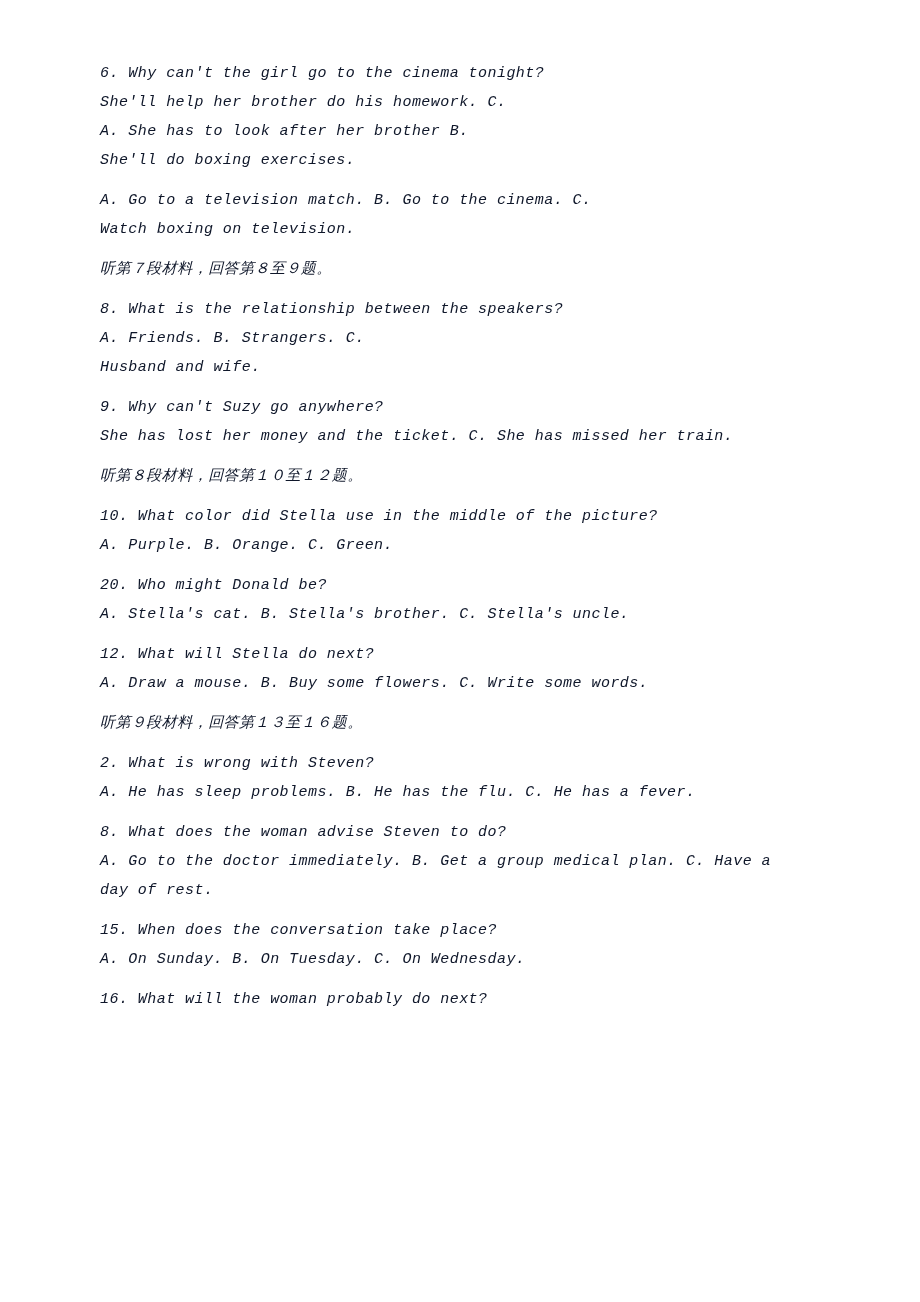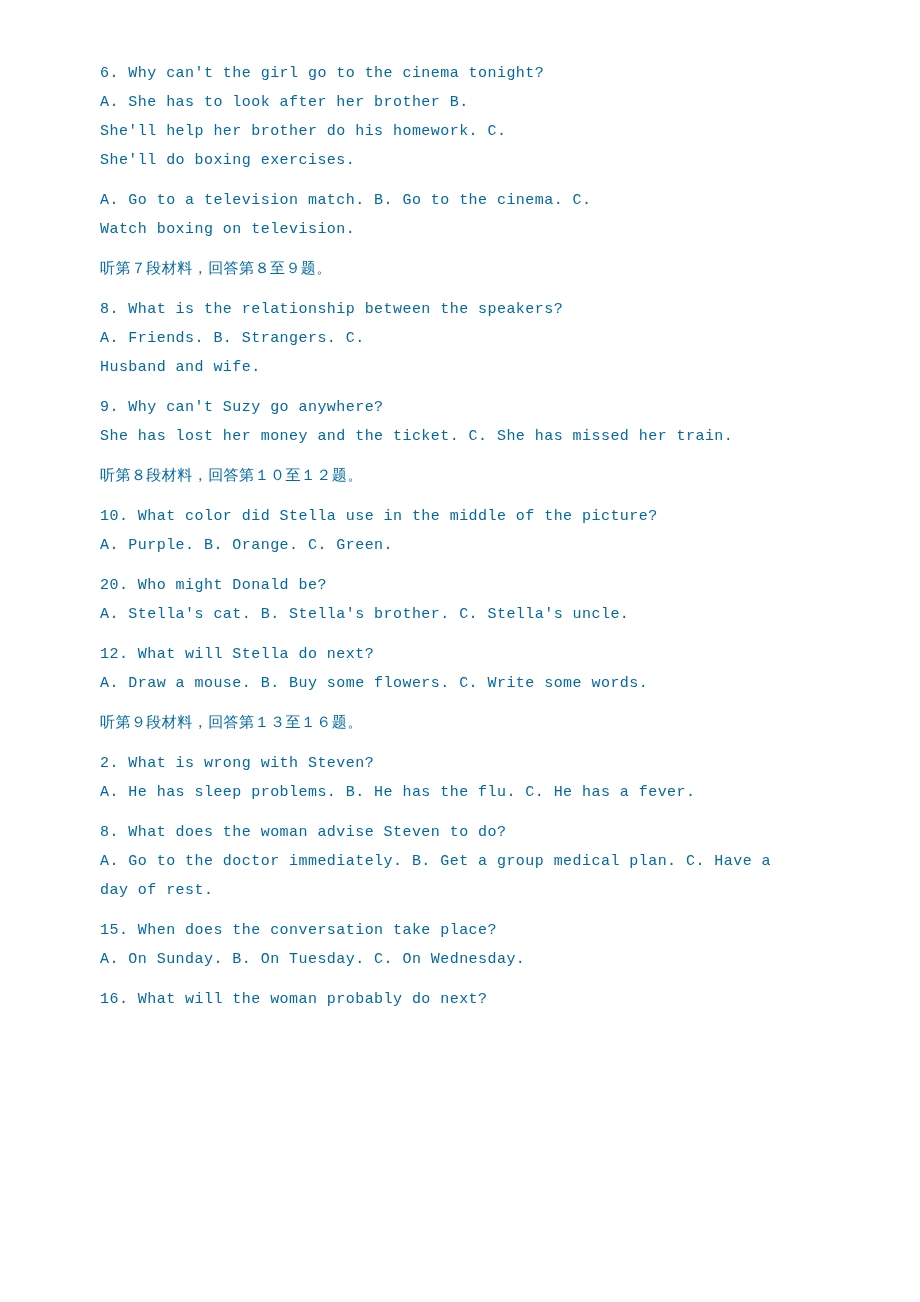--- a/index.html
+++ b/index.html
@@ -15,31 +15,32 @@
       line-height: 1.8;
       padding: 60px 80px 60px 100px;
       width: 920px;
       min-height: 1302px;
     }
     .content {
       max-width: 760px;
     }
     p {
       margin-bottom: 2px;
-      color: #0369a1;
+      color: #0f172a;
       letter-spacing: 0.03em;
+      font-style: italic;
     }
   </style>
 </head>
 <body>
 
 <div class="content">
 <p>6. Why  can't  the  girl  go  to  the  cinema  tonight?</p>
+    <p>She'll  help  her  brother  do  his  homework.   C.</p>
     <p>A. She  has  to  look  after  her  brother    B.</p>
-    <p>She'll  help  her  brother  do  his  homework.   C.</p>
     <p>She'll  do  boxing  exercises.</p>
     <p style="line-height: 0.6;">&nbsp;</p>
     <p>A. Go  to  a  television  match.        B. Go  to  the  cinema.        C.</p>
     <p>Watch  boxing  on  television.</p>
     <p style="line-height: 0.6;">&nbsp;</p>
     <p>听第７段材料，回答第８至９题。</p>
     <p style="line-height: 0.6;">&nbsp;</p>
     <p>8. What   is   the  relationship between   the  speakers?</p>
     <p>A. Friends.                          B. Strangers.                          C.</p>
     <p>Husband  and  wife.</p>

